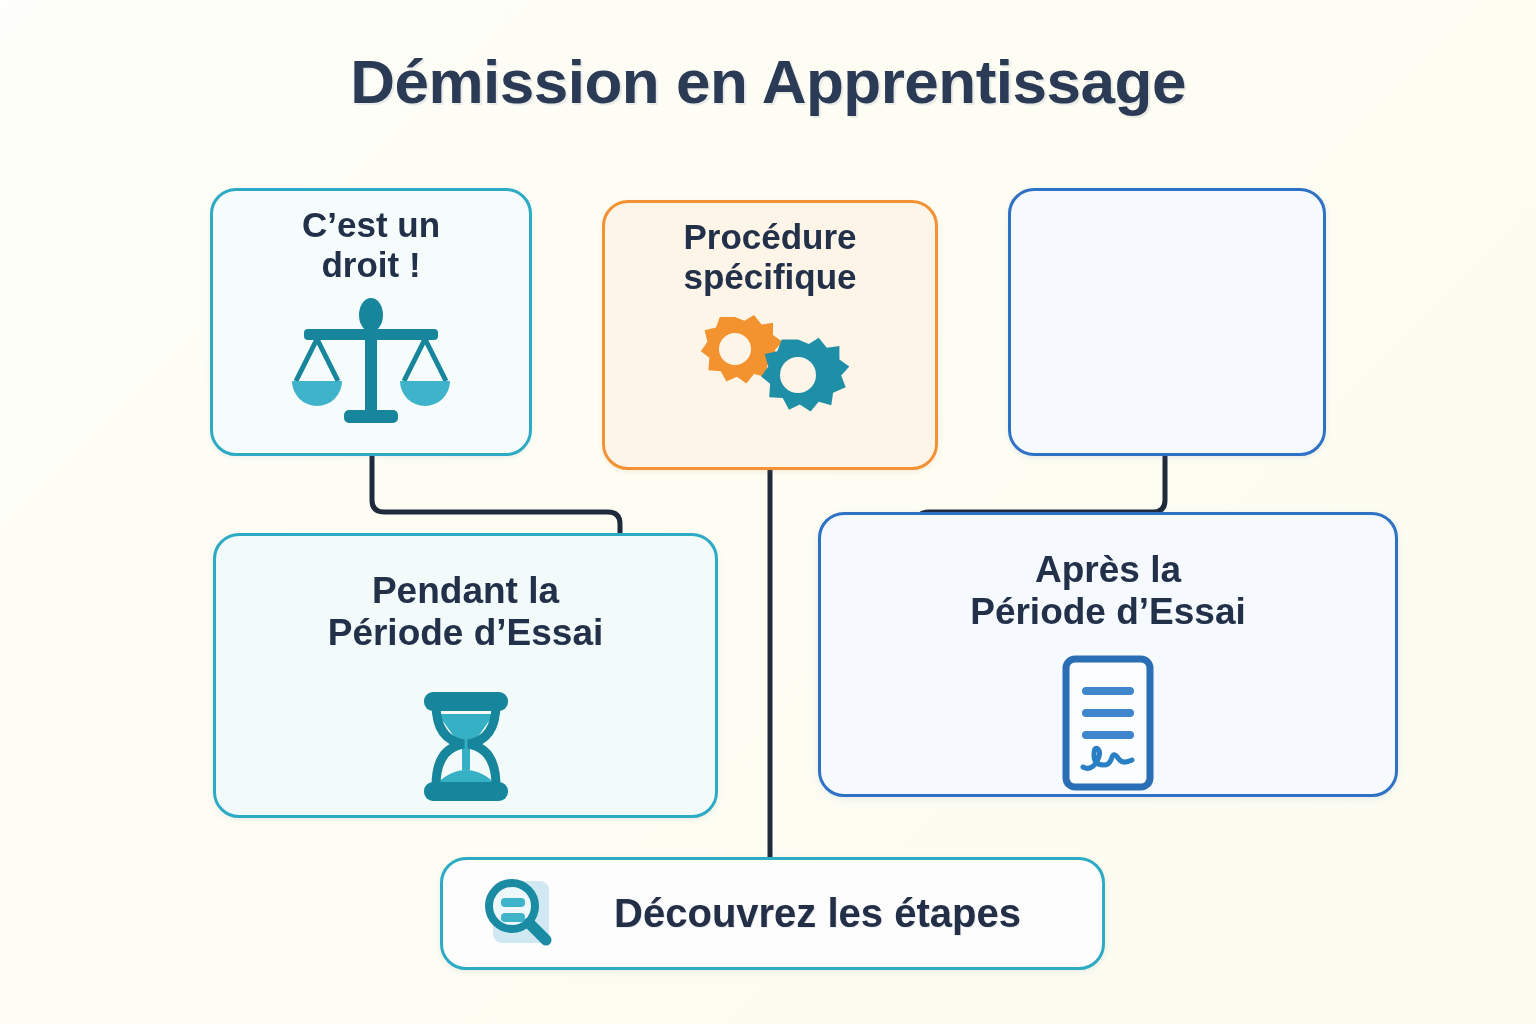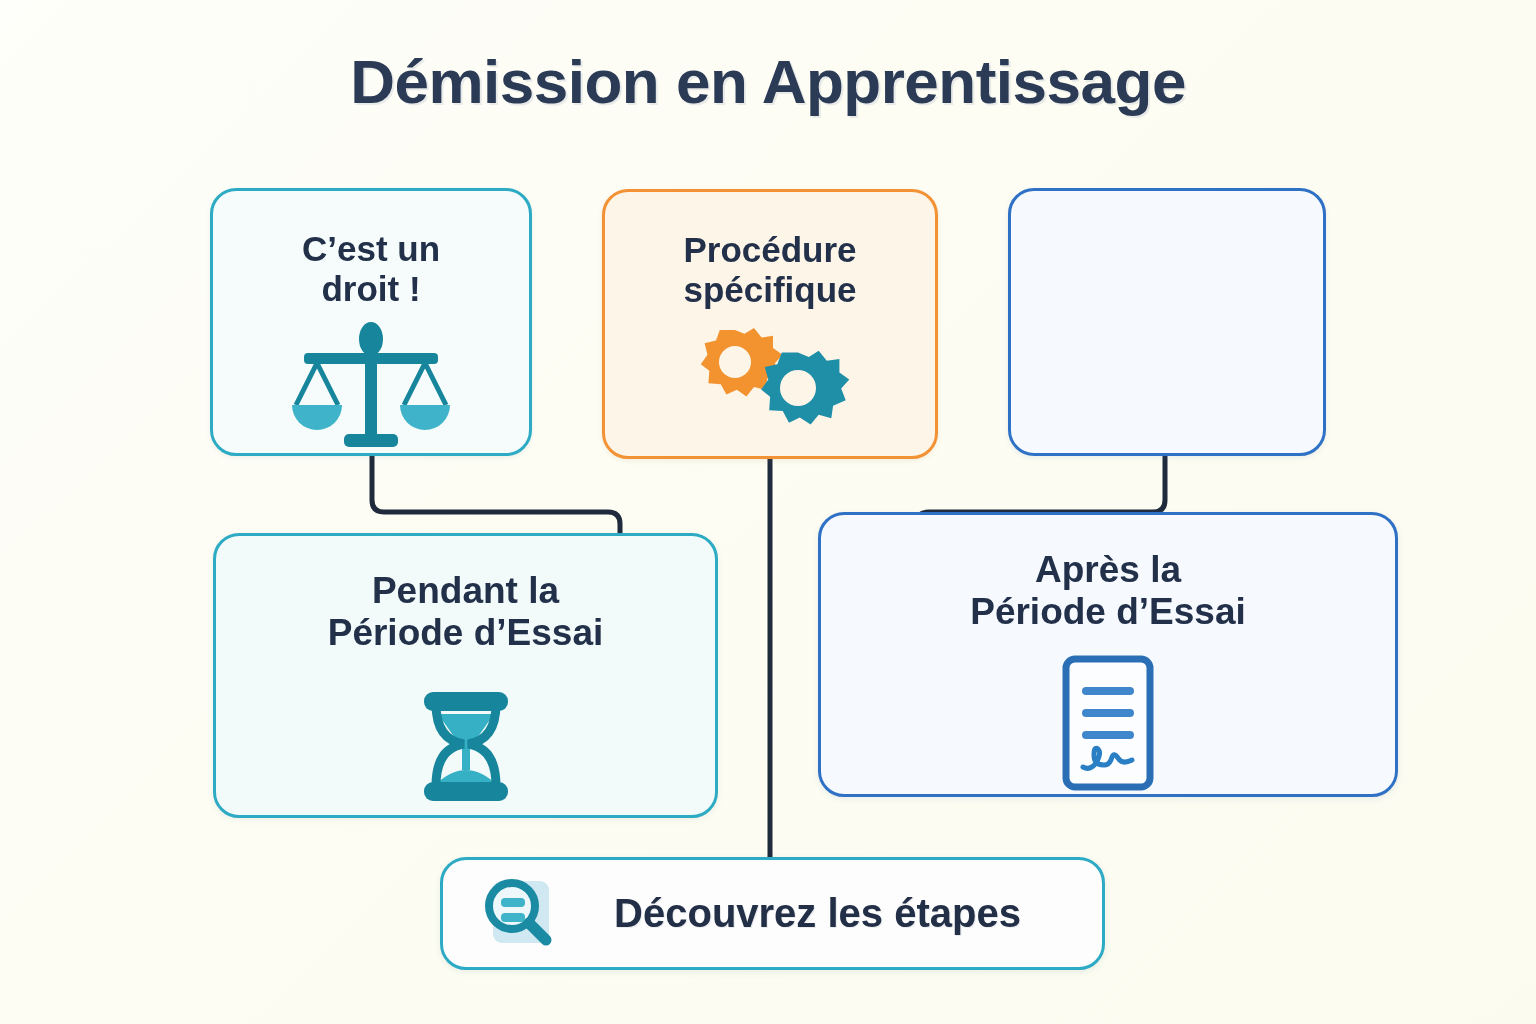--- a/index.html
+++ b/index.html
@@ -61,32 +61,32 @@
     line-height: 1.14;
     white-space: pre-line;
   }
   .icon-wrap {
     display: flex;
     align-items: center;
     justify-content: center;
   }
 
   
-  .card-top { width: 322px; height: 268px; padding-top: 38px; }
+  .card-top { width: 322px; height: 268px; padding-top: 14px; }
   .card-top .card-title { font-size: 35px; }
   .card-top .icon-wrap { margin-top: 12px; }
 
   #card-droit {
     left: 210px; top: 188px;
     background: #f6fcfb;
     border: 3px solid #2eabc4;
     box-shadow: 0 2px 5px rgba(100,130,140,0.10);
   }
   #card-procedure {
-    left: 602px; top: 189px;
+    left: 602px; top: 200px;
     width: 336px; height: 270px;
     background: #fef5e9;
     border: 3px solid #f29235;
     box-shadow: 0 2px 5px rgba(170,130,90,0.12);
   }
   #card-loi {
     left: 1008px; top: 188px;
     width: 318px;
     background: #f6faff;
     border: 3px solid #2f71c4;

